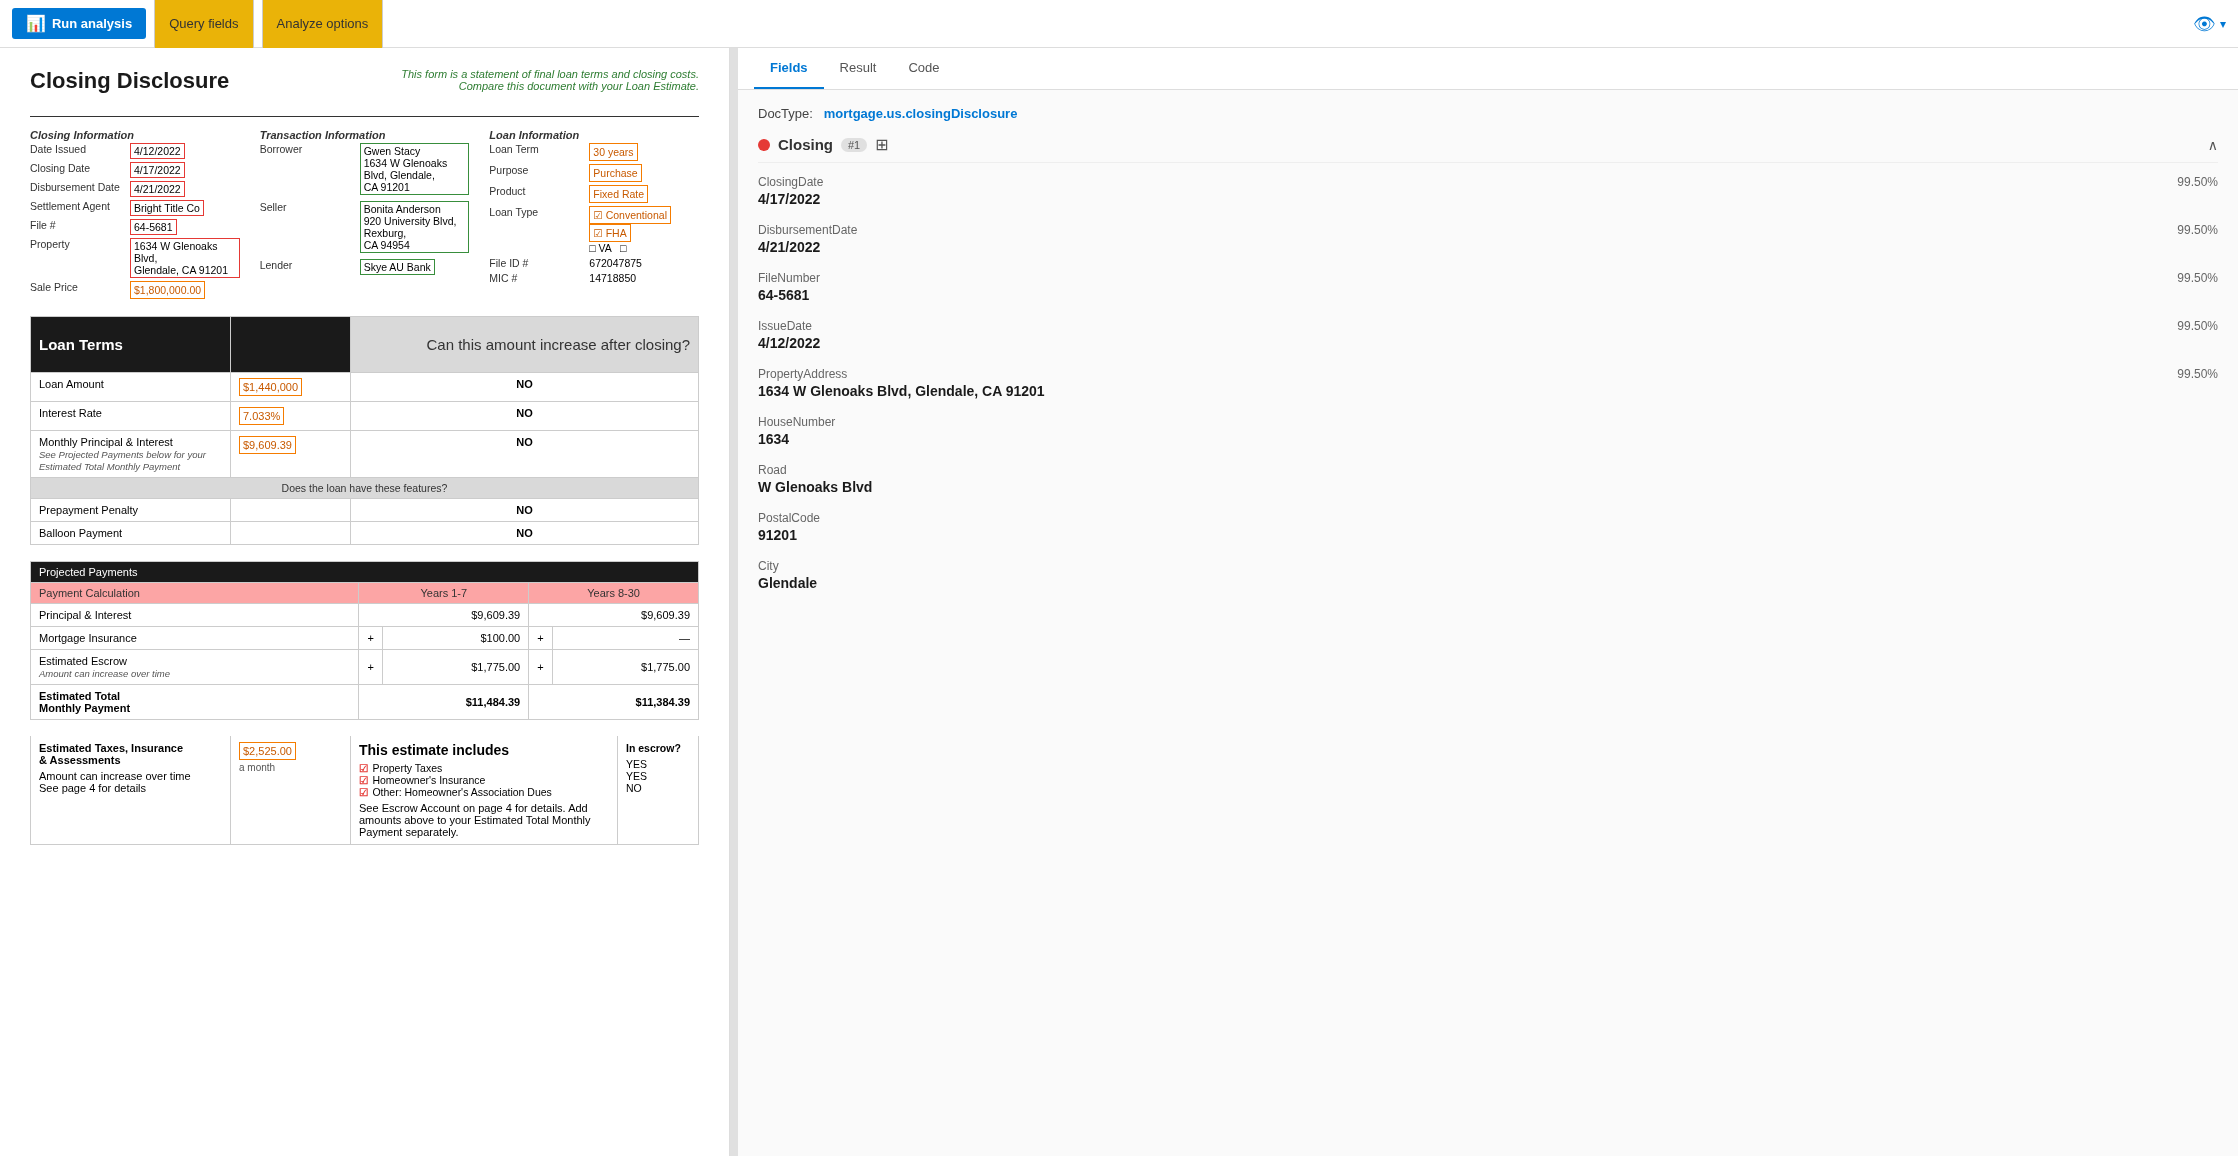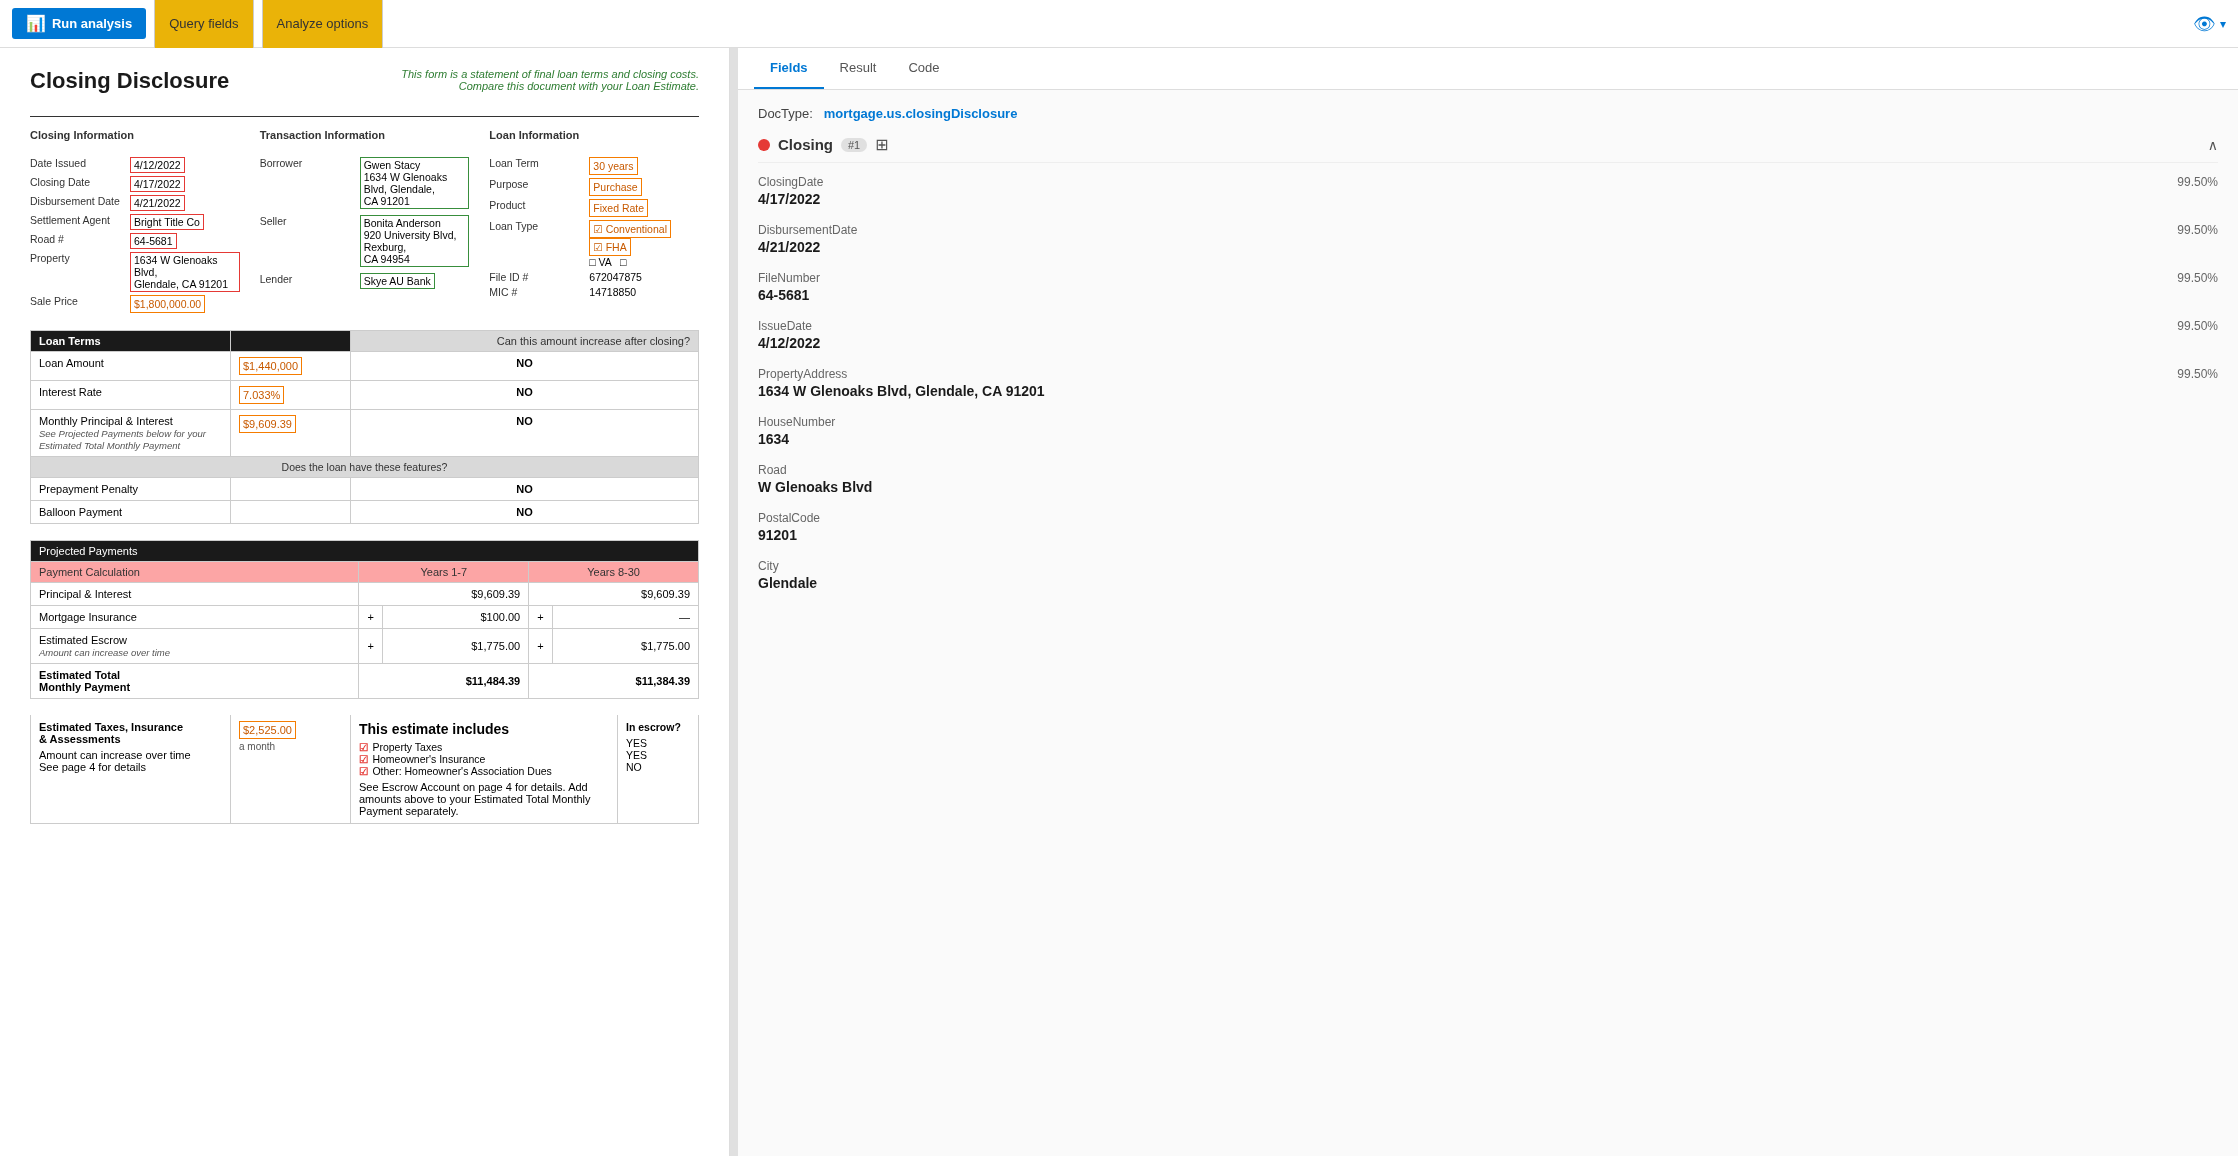--- a/index.html
+++ b/index.html
@@ -31,31 +31,31 @@
       border-right: 1px solid #ddd;
     }
 
     
     .cd-title { font-size: 22px; font-weight: bold; color: #1a1a1a; }
     .cd-subtitle { font-size: 11px; color: #2e7d32; font-style: italic; margin-bottom: 16px; }
     .cd-divider { border: none; border-top: 1px solid #333; margin-bottom: 12px; }
 
     .cd-info-row { display: flex; gap: 20px; margin-bottom: 14px; }
     .cd-info-col { flex: 1; }
-    .cd-info-col h4 { font-size: 11px; font-weight: bold; color: #333; margin-bottom: 16px; }
+    .cd-info-col h4 { font-size: 11px; font-weight: bold; color: #333; margin-bottom: 2px; font-style: italic; }
     .cd-info-item { display: flex; font-size: 10.5px; margin-bottom: 3px; }
     .cd-info-label { flex: 0 0 100px; color: #333; }
 
     .box-red { border: 1.5px solid #e53935; padding: 1px 3px; display: inline-block; }
     .box-orange { border: 1.5px solid #f57c00; padding: 2px 3px; display: inline-block; color: #c85a00; }
     .box-green { border: 1.5px solid #388e3c; padding: 1px 3px; display: inline-block; }
 
     
     .loan-terms-table { width: 100%; border-collapse: collapse; margin-bottom: 16px; font-size: 11px; }
-    .loan-terms-table .header-row td { background: #1a1a1a; color: #fff; font-weight: bold; padding: 4px 8px; font-size: 11px; }
+    .loan-terms-table .header-row td { background: #1a1a1a; color: #fff; font-weight: bold; padding: 19px 8px; font-size: 15px; }
     .loan-terms-table .subheader-row td { background: #d9d9d9; color: #333; padding: 4px 8px; font-size: 10.5px; font-weight: 500; }
     .loan-terms-table td { border: 1px solid #ccc; padding: 5px 8px; vertical-align: top; }
     .loan-terms-table .label-col { width: 200px; font-weight: 500; }
     .loan-terms-table .value-col { width: 120px; }
     .loan-terms-table .yesno-col { text-align: center; font-weight: bold; }
     .loan-terms-table .small-note { font-size: 9.5px; color: #555; font-style: italic; }
 
     
     .proj-pay-table { width: 100%; border-collapse: collapse; margin-bottom: 16px; font-size: 11px; }
     .proj-pay-table .header-row td { background: #1a1a1a; color: #fff; font-weight: normal; padding: 4px 8px; }
@@ -171,21 +171,21 @@
         </div>
         <div class="cd-info-item">
           <span class="cd-info-label">Disbursement Date</span>
           <span class="box-red">4/21/2022</span>
         </div>
         <div class="cd-info-item">
           <span class="cd-info-label">Settlement Agent</span>
           <span class="box-red">Bright Title Co</span>
         </div>
         <div class="cd-info-item">
-          <span class="cd-info-label">Road #</span>
+          <span class="cd-info-label">File #</span>
           <span class="box-red">64-5681</span>
         </div>
         <div class="cd-info-item">
           <span class="cd-info-label">Property</span>
           <span class="box-red">1634 W Glenoaks Blvd,<br>Glendale, CA 91201</span>
         </div>
         <div class="cd-info-item">
           <span class="cd-info-label">Sale Price</span>
           <span class="box-orange">$1,800,000.00</span>
         </div>

